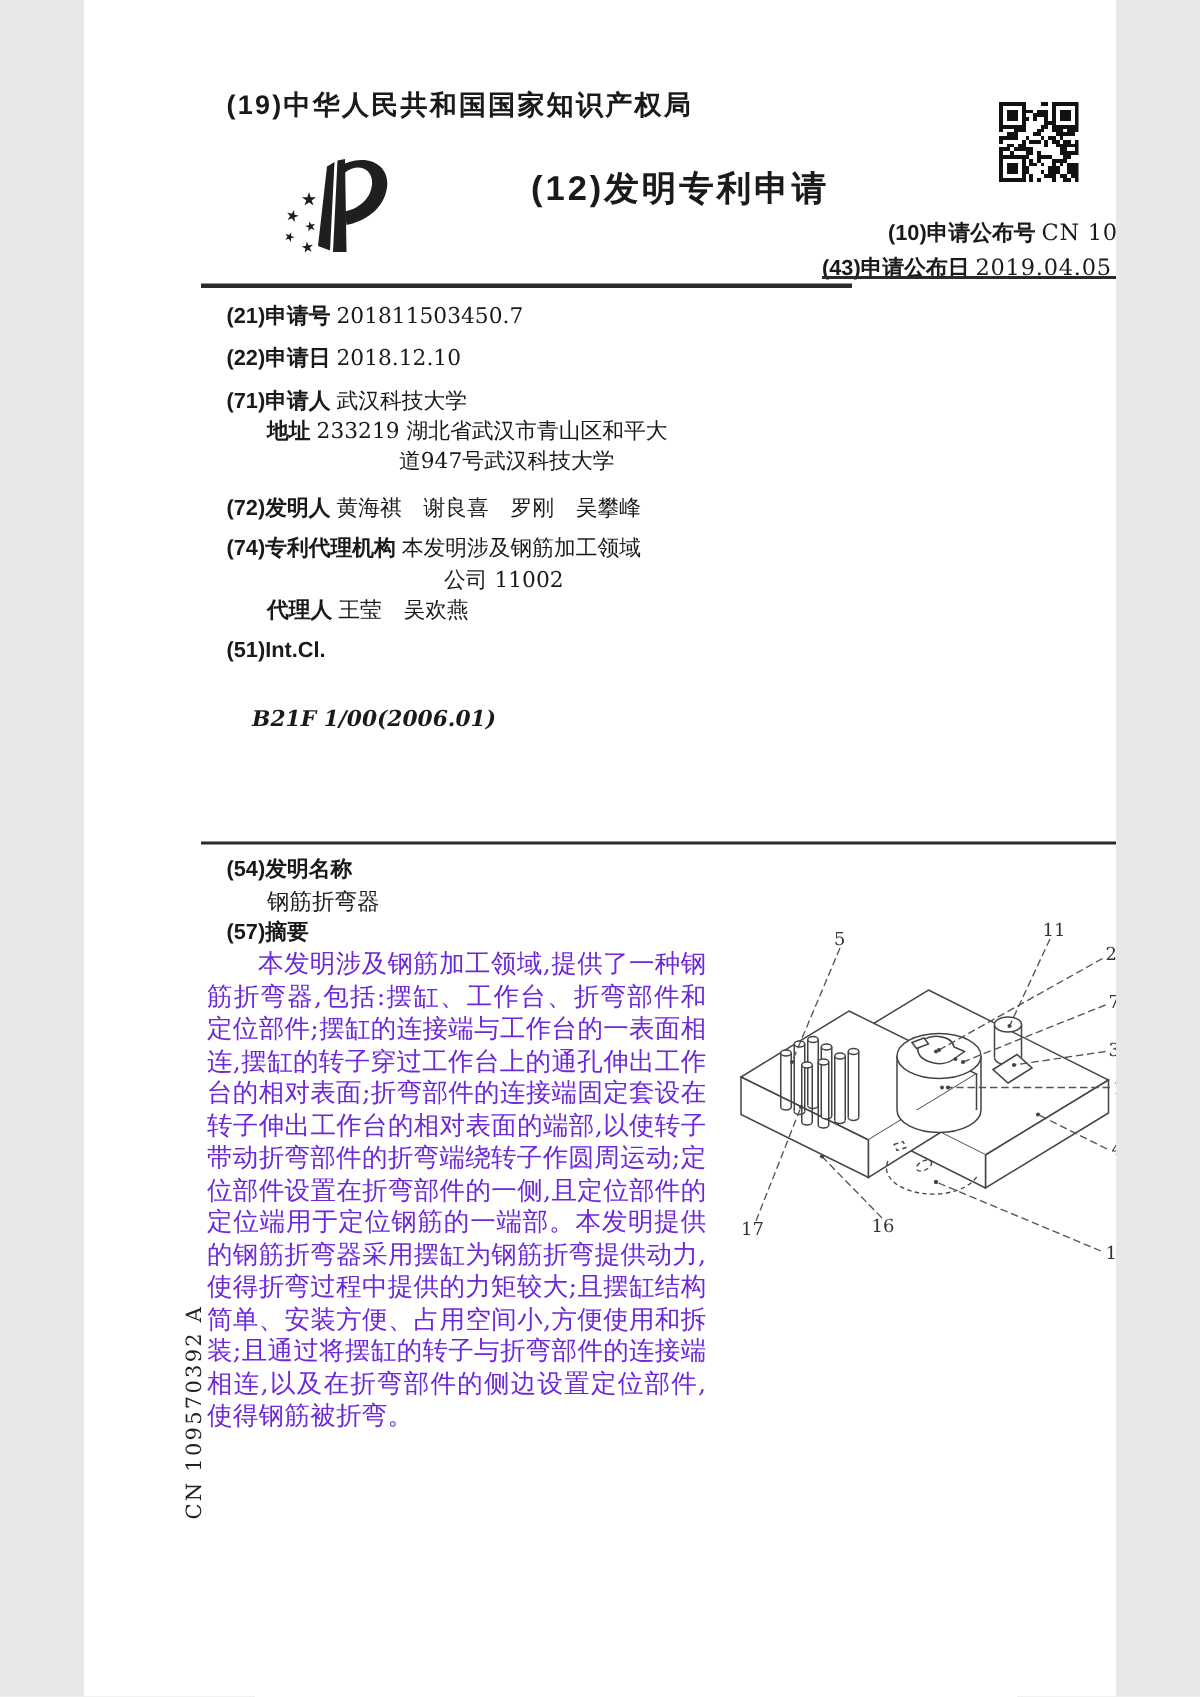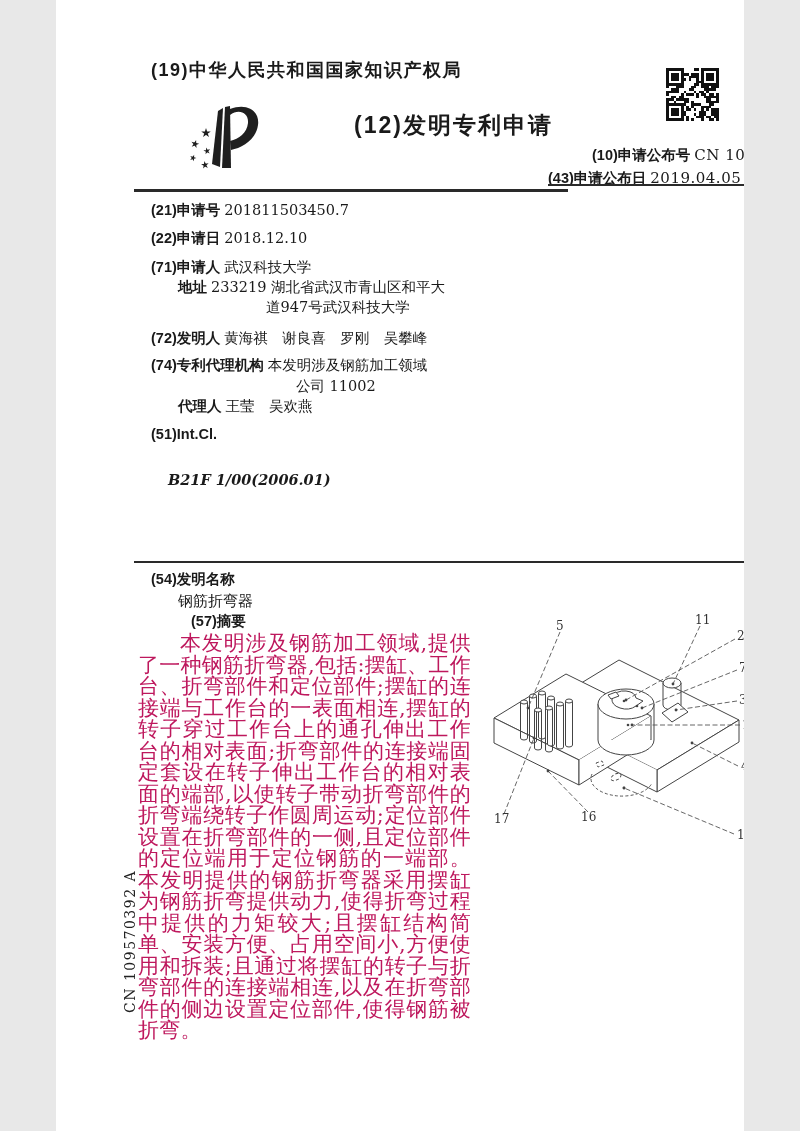--- a/index.html
+++ b/index.html
@@ -20,22 +20,22 @@
   .hr2{left:78px;top:561px;width:627px;}
   .brow{font-size:14.5px;}
   .brow .val{font-size:14.5px;}
   .cont{font-size:14.5px;font-family:"DejaVu Serif","Liberation Serif",serif;margin-left:24px;}
   .intcl-val{font-family:"DejaVu Serif","Liberation Serif",serif;font-style:italic;font-weight:600;font-size:14.5px;margin-top:24px;}
   .pages{left:420px;top:542px;width:253px;text-align:right;font-size:13.5px;
          font-family:"DejaVu Serif","Liberation Serif",serif;letter-spacing:0.5px;}
   .sec-lbl{font-size:14.5px;font-weight:bold;}
   .sec-val{font-size:15px;font-family:"DejaVu Serif","Liberation Serif",serif;}
   .abstract{left:82px;top:633px;width:333px;white-space:normal;text-align:justify;
-            font-family:"DejaVu Serif","Liberation Serif",serif;font-size:21px;
-            line-height:21.5px;text-indent:2em;letter-spacing:0.2px;color:#be185d;}
+            font-family:"DejaVu Serif","Liberation Serif",serif;font-size:17px;
+            line-height:21.5px;text-indent:2em;letter-spacing:0.2px;color:#6d28d9;}
   .sidetext{left:66px;top:1013px;transform:rotate(-90deg);transform-origin:0 0;
             font-family:"DejaVu Serif","Liberation Serif",serif;font-size:14px;
             letter-spacing:1.5px;color:#222;}
   svg{display:block;}
   .figlabel{font-family:"DejaVu Serif","Liberation Serif",serif;font-size:12px;fill:#333;}
 </style>
 </head>
 <body>
 
 <div class="page">
@@ -267,21 +267,21 @@
   </div>
   <div class="abs brow" style="left:95px;top:426px;">
     <span class="lbl">(51)Int.Cl.</span>
   </div>
   <div class="abs intcl-val" style="left:112px;top:447px;">B21F 1/00(2006.01)</div>
 
   <div class="hr hr2"></div>
 
   <div class="abs sec-lbl" style="left:95px;top:570px;">(54)发明名称</div>
   <div class="abs sec-val" style="left:122px;top:592px;">钢筋折弯器</div>
-  <div class="abs sec-lbl" style="left:95px;top:612px;margin-left:40px;">(57)摘要</div>
+  <div class="abs sec-lbl" style="left:95px;top:612px;">(57)摘要</div>
   <div class="abs abstract">本发明涉及钢筋加工领域,提供了一种钢筋折弯器,包括:摆缸、工作台、折弯部件和定位部件;摆缸的连接端与工作台的一表面相连,摆缸的转子穿过工作台上的通孔伸出工作台的相对表面;折弯部件的连接端固定套设在转子伸出工作台的相对表面的端部,以使转子带动折弯部件的折弯端绕转子作圆周运动;定位部件设置在折弯部件的一侧,且定位部件的定位端用于定位钢筋的一端部。本发明提供的钢筋折弯器采用摆缸为钢筋折弯提供动力,使得折弯过程中提供的力矩较大;且摆缸结构简单、安装方便、占用空间小,方便使用和拆装;且通过将摆缸的转子与折弯部件的连接端相连,以及在折弯部件的侧边设置定位部件,使得钢筋被折弯。</div>
 
   <svg class="abs" style="left:420px;top:598px;" width="295" height="258" viewBox="0 0 295 258" fill="none" stroke="#444" stroke-width="1">
 
     <g>
       <path d="M143,62 L263,122 L181,172 L61,112 Z" fill="#fff"></path>
       <path d="M263,122 L263,144 L181,194 L181,172 Z" fill="#fff"></path>
       <path d="M61,112 L61,134 L181,194 L181,172" fill="#fff"></path>
     </g>
 

